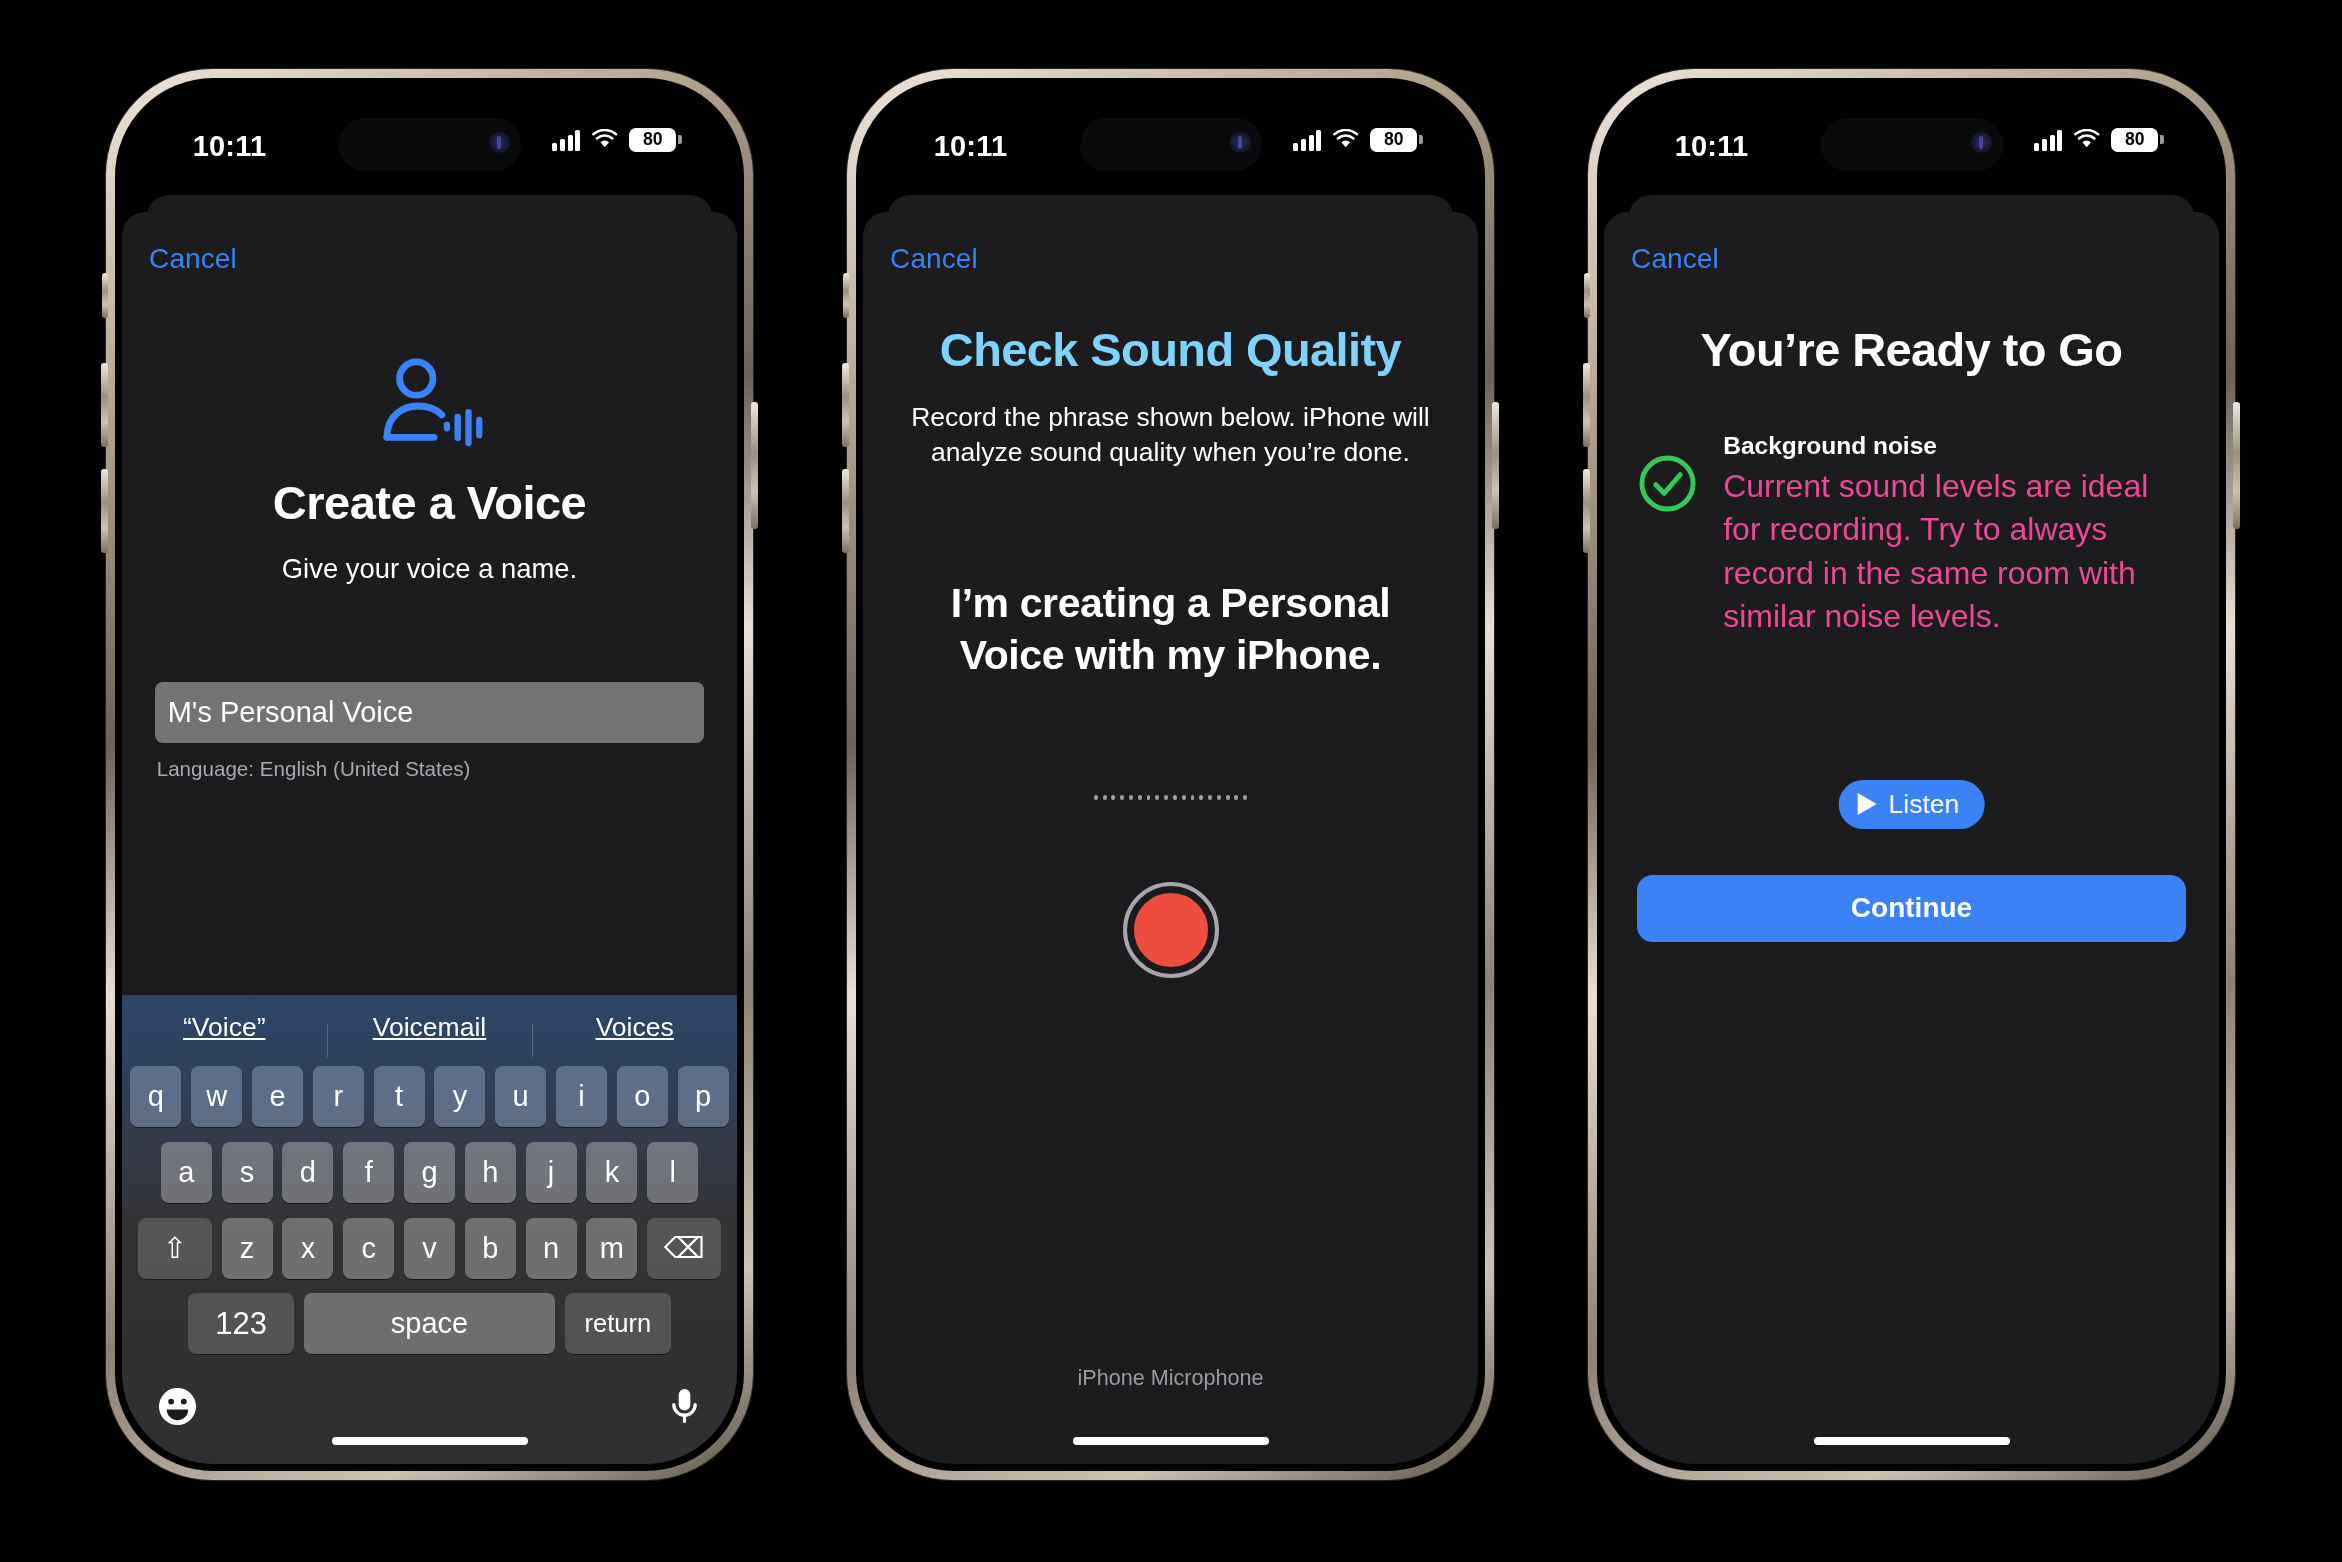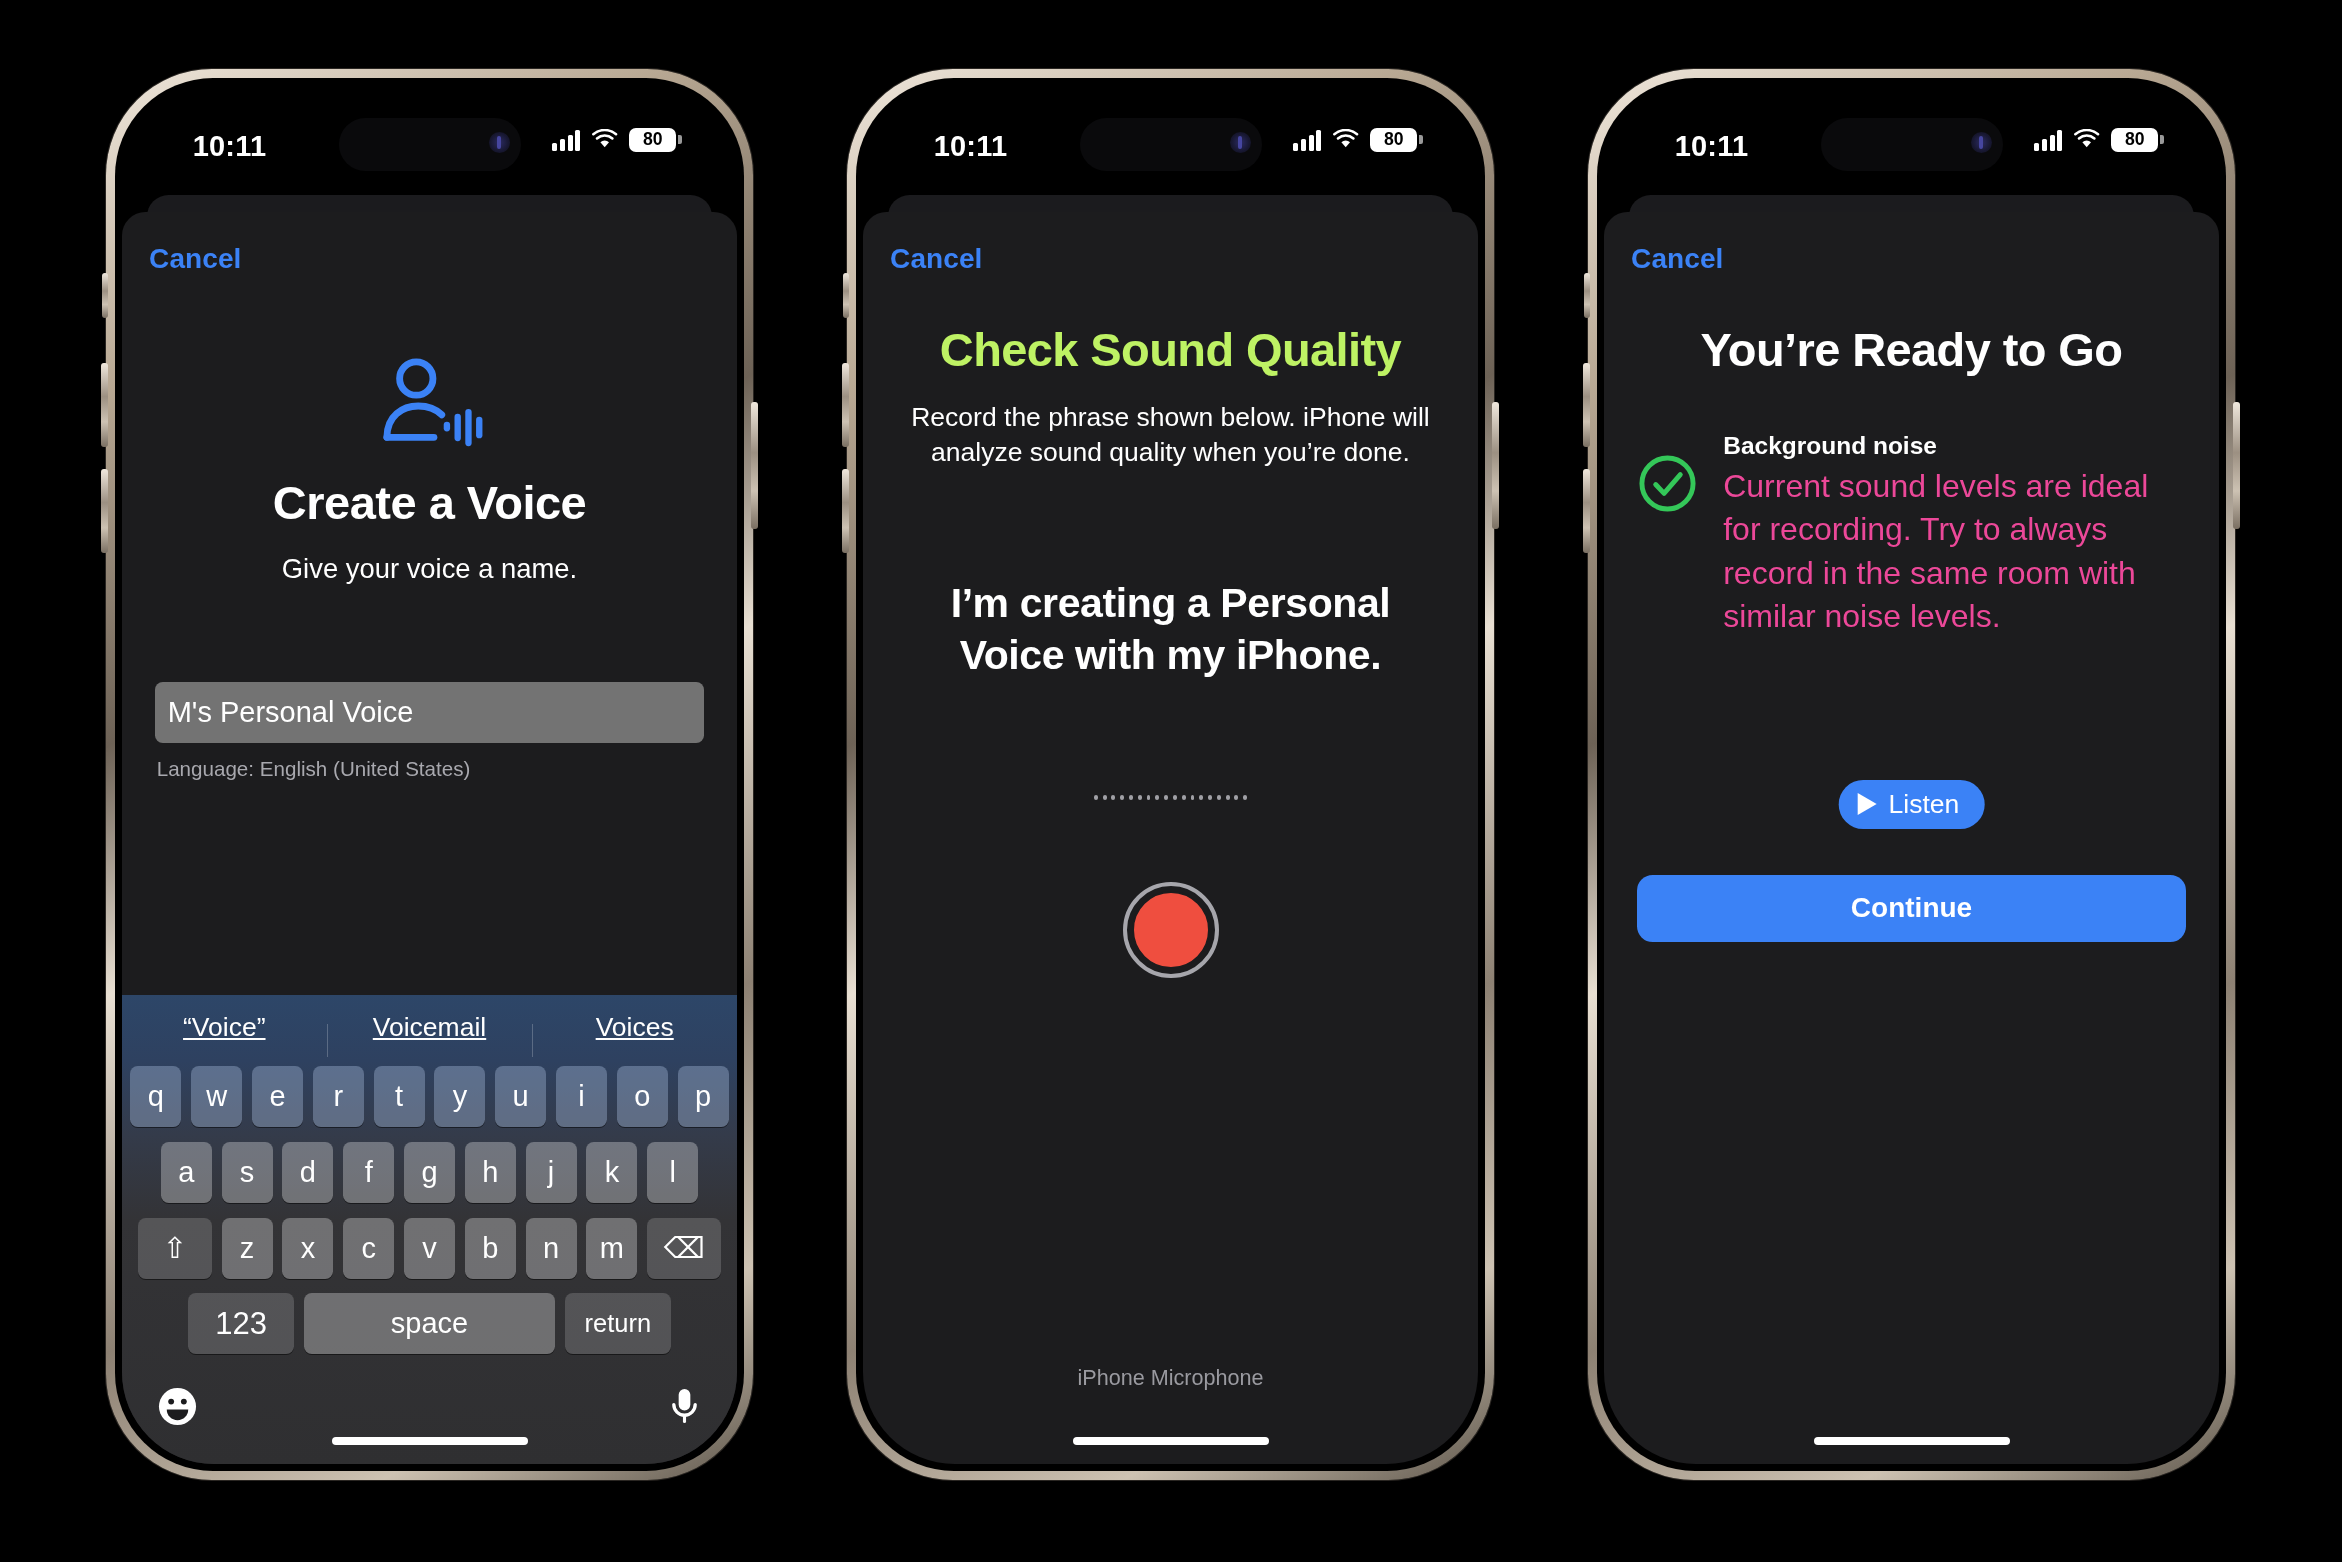--- a/index.html
+++ b/index.html
@@ -174,21 +174,20 @@
     overflow: hidden;
   }
 
   .cancel-btn {
     position: absolute;
     top: 31px;
     left: 27.4px;
     color: #3b82f6;
     font-size: 28px;
     letter-spacing: 0.1px;
-    font-weight: bold;
   }
 
   
   .voice-icon { position: absolute; top: 143px; left: 50%; transform: translateX(-50%); }
   .title-1 {
     position: absolute;
     top: 263px;
     left: 0; right: 0;
     text-align: center;
     color: #ffffff;
@@ -308,21 +307,21 @@
     background: #ffffff;
     z-index: 25;
   }
 
   
   .title-2 {
     position: absolute;
     top: 110px;
     left: 0; right: 0;
     text-align: center;
-    color: #bef264;
+    color: #7dd3fc;
     font-size: 47px;
     font-weight: bold;
     letter-spacing: -0.6px;
   }
   .subtitle-2 {
     position: absolute;
     top: 188px;
     left: 35px;
     right: 35px;
     text-align: center;

